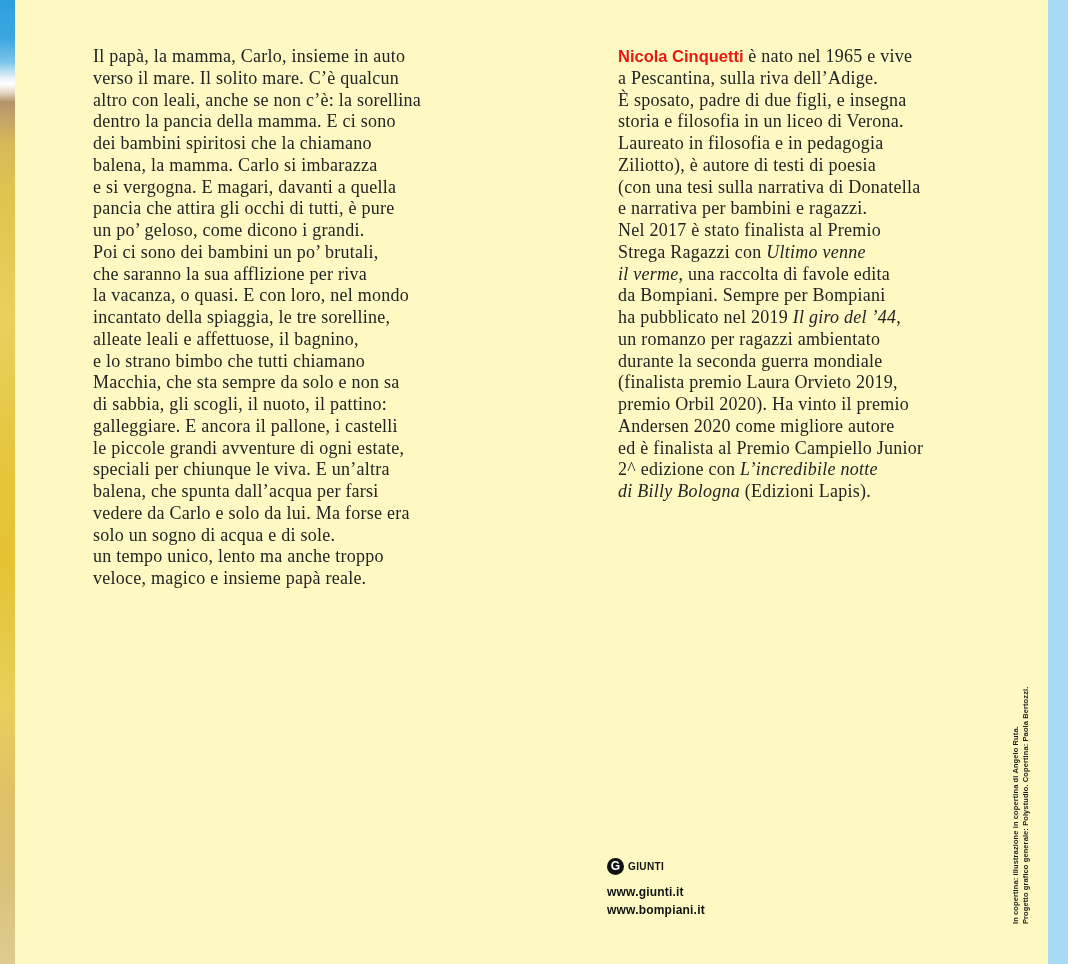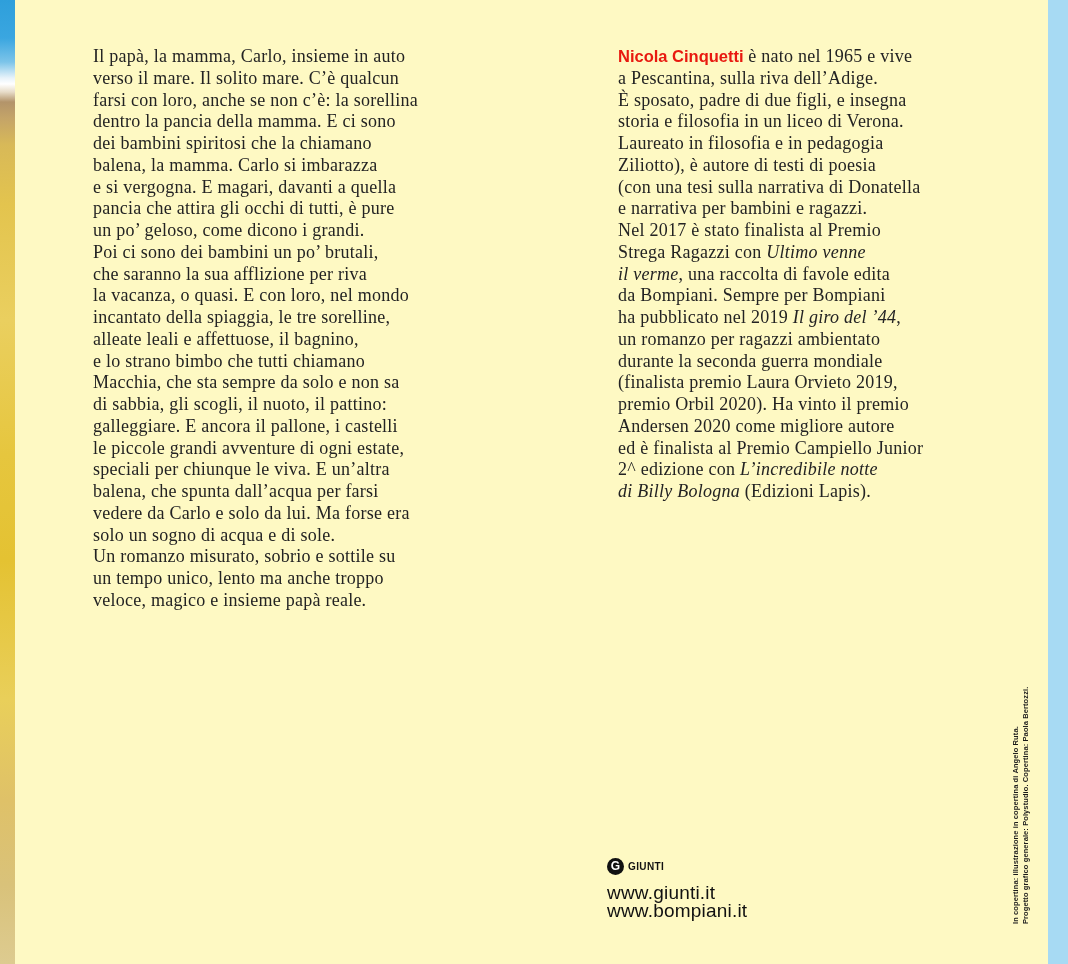--- a/index.html
+++ b/index.html
@@ -90,22 +90,22 @@
     font-size: 12px;
     line-height: 17px;
   }
   .logo-text {
     font-weight: bold;
     font-size: 10px;
     letter-spacing: 0.4px;
   }
   .urls {
     margin-top: 9px;
-    font-weight: normal;
-    font-size: 19px;
+    font-weight: bold;
+    font-size: 12px;
     line-height: 17.5px;
     letter-spacing: 0.2px;
   }
   .credits {
     position: absolute;
     left: 1011px;
     top: 924px;
     transform: rotate(-90deg);
     transform-origin: 0 0;
     width: 192px;
@@ -122,42 +122,41 @@
 <body>
 
 <div class="page">
 
   <div class="strip-left"></div>
   <div class="strip-right" id="rightStrip" style="background: rgb(167, 218, 243);"></div>
 
   <div class="col col-left">
       <div class="line"><span>Il papà, la mamma, Carlo, insieme in auto</span></div>
       <div class="line"><span>verso il mare. Il solito mare. C’è qualcun</span></div>
-      <div class="line"><span>farsi con loro, anche se non c’è: la sorellina</span></div>
+      <div class="line"><span>altro con leali, anche se non c’è: la sorellina</span></div>
       <div class="line"><span>dentro la pancia della mamma. E ci sono</span></div>
       <div class="line"><span>dei bambini spiritosi che la chiamano</span></div>
       <div class="line"><span>balena, la mamma. Carlo si imbarazza</span></div>
       <div class="line"><span>e si vergogna. E magari, davanti a quella</span></div>
       <div class="line"><span>pancia che attira gli occhi di tutti, è pure</span></div>
       <div class="line"><span>un po’ geloso, come dicono i grandi.</span></div>
       <div class="line"><span>Poi ci sono dei bambini un po’ brutali,</span></div>
       <div class="line"><span>che saranno la sua afflizione per riva</span></div>
       <div class="line"><span>la vacanza, o quasi. E con loro, nel mondo</span></div>
       <div class="line"><span>incantato della spiaggia, le tre sorelline,</span></div>
       <div class="line"><span>alleate leali e affettuose, il bagnino,</span></div>
       <div class="line"><span>e lo strano bimbo che tutti chiamano</span></div>
       <div class="line"><span>Macchia, che sta sempre da solo e non sa</span></div>
       <div class="line"><span>di sabbia, gli scogli, il nuoto, il pattino:</span></div>
       <div class="line"><span>galleggiare. E ancora il pallone, i castelli</span></div>
       <div class="line"><span>le piccole grandi avventure di ogni estate,</span></div>
       <div class="line"><span>speciali per chiunque le viva. E un’altra</span></div>
       <div class="line"><span>balena, che spunta dall’acqua per farsi</span></div>
       <div class="line"><span>vedere da Carlo e solo da lui. Ma forse era</span></div>
       <div class="line"><span>solo un sogno di acqua e di sole.</span></div>
-      <div class="line"><span>Un romanzo misurato, sobrio e sottile su</span></div>
       <div class="line"><span>un tempo unico, lento ma anche troppo</span></div>
       <div class="line"><span>veloce, magico e insieme papà reale.</span></div>
     </div>
 
   <div class="col col-right">
       <div class="line"><span class="s-name">Nicola Cinquetti</span><span> è nato nel 1965 e vive</span></div>
       <div class="line"><span>a Pescantina, sulla riva dell’Adige.</span></div>
       <div class="line"><span>È sposato, padre di due figli, e insegna</span></div>
       <div class="line"><span>storia e filosofia in un liceo di Verona.</span></div>
       <div class="line"><span>Laureato in filosofia e in pedagogia</span></div>

